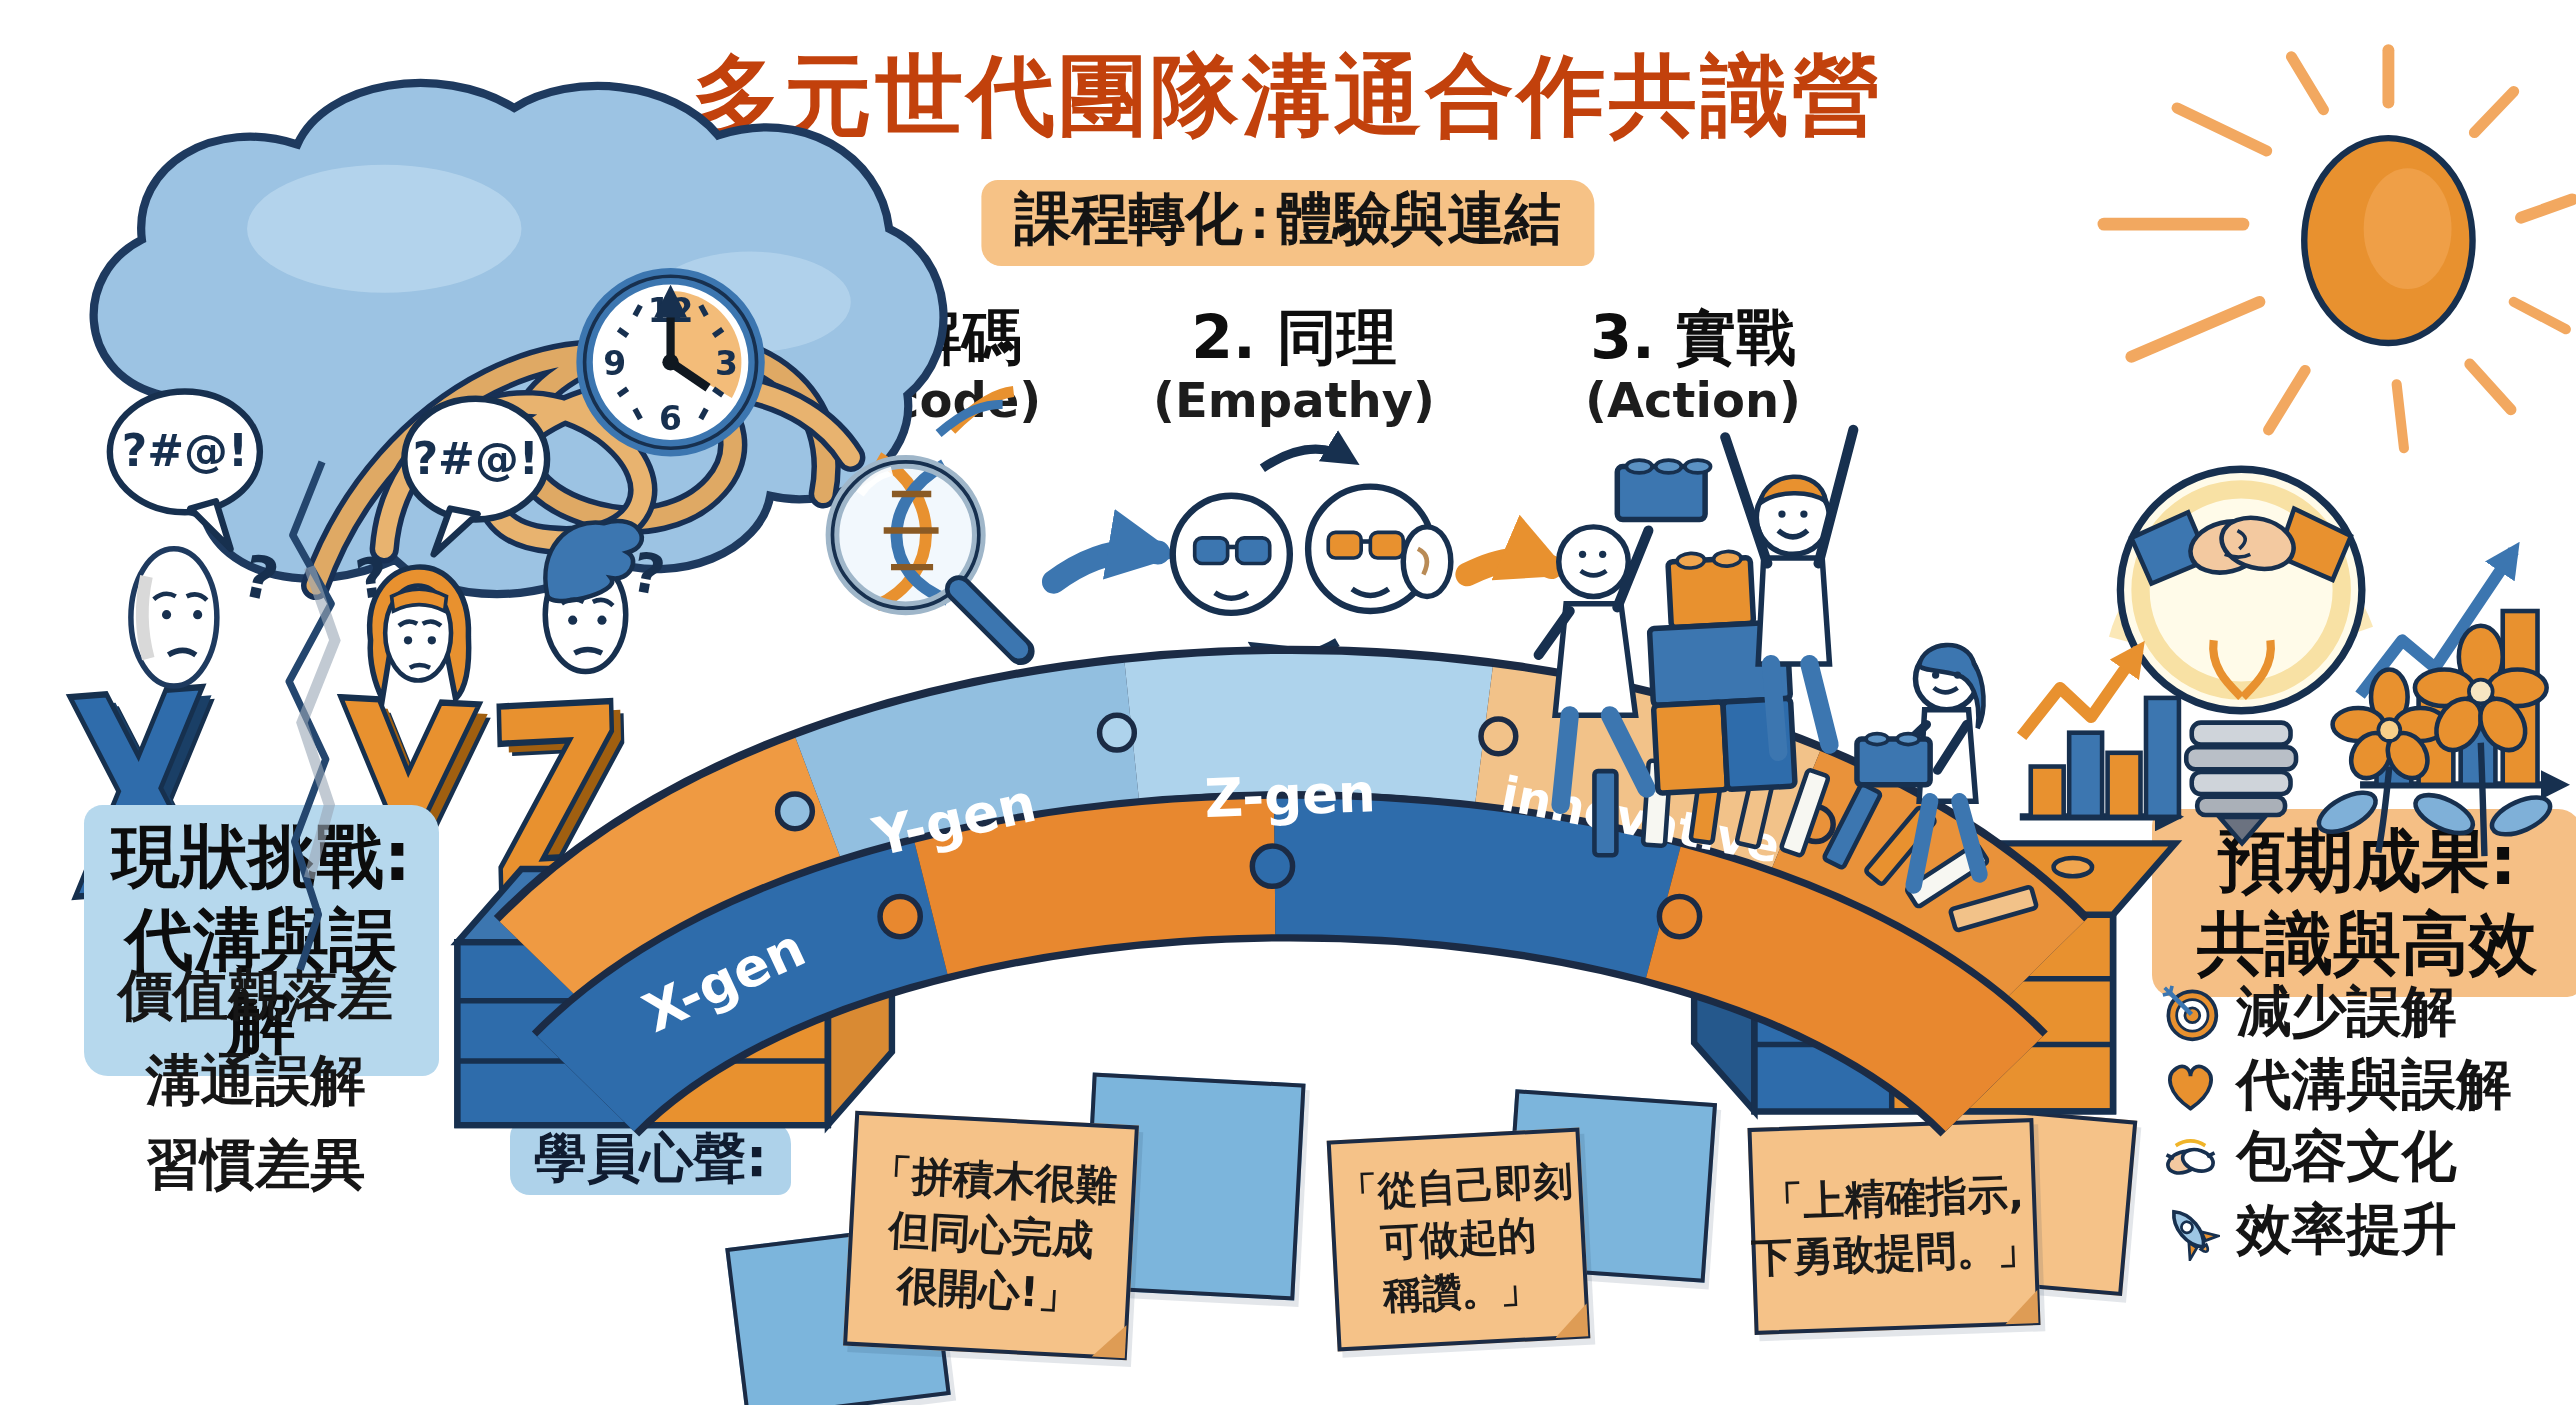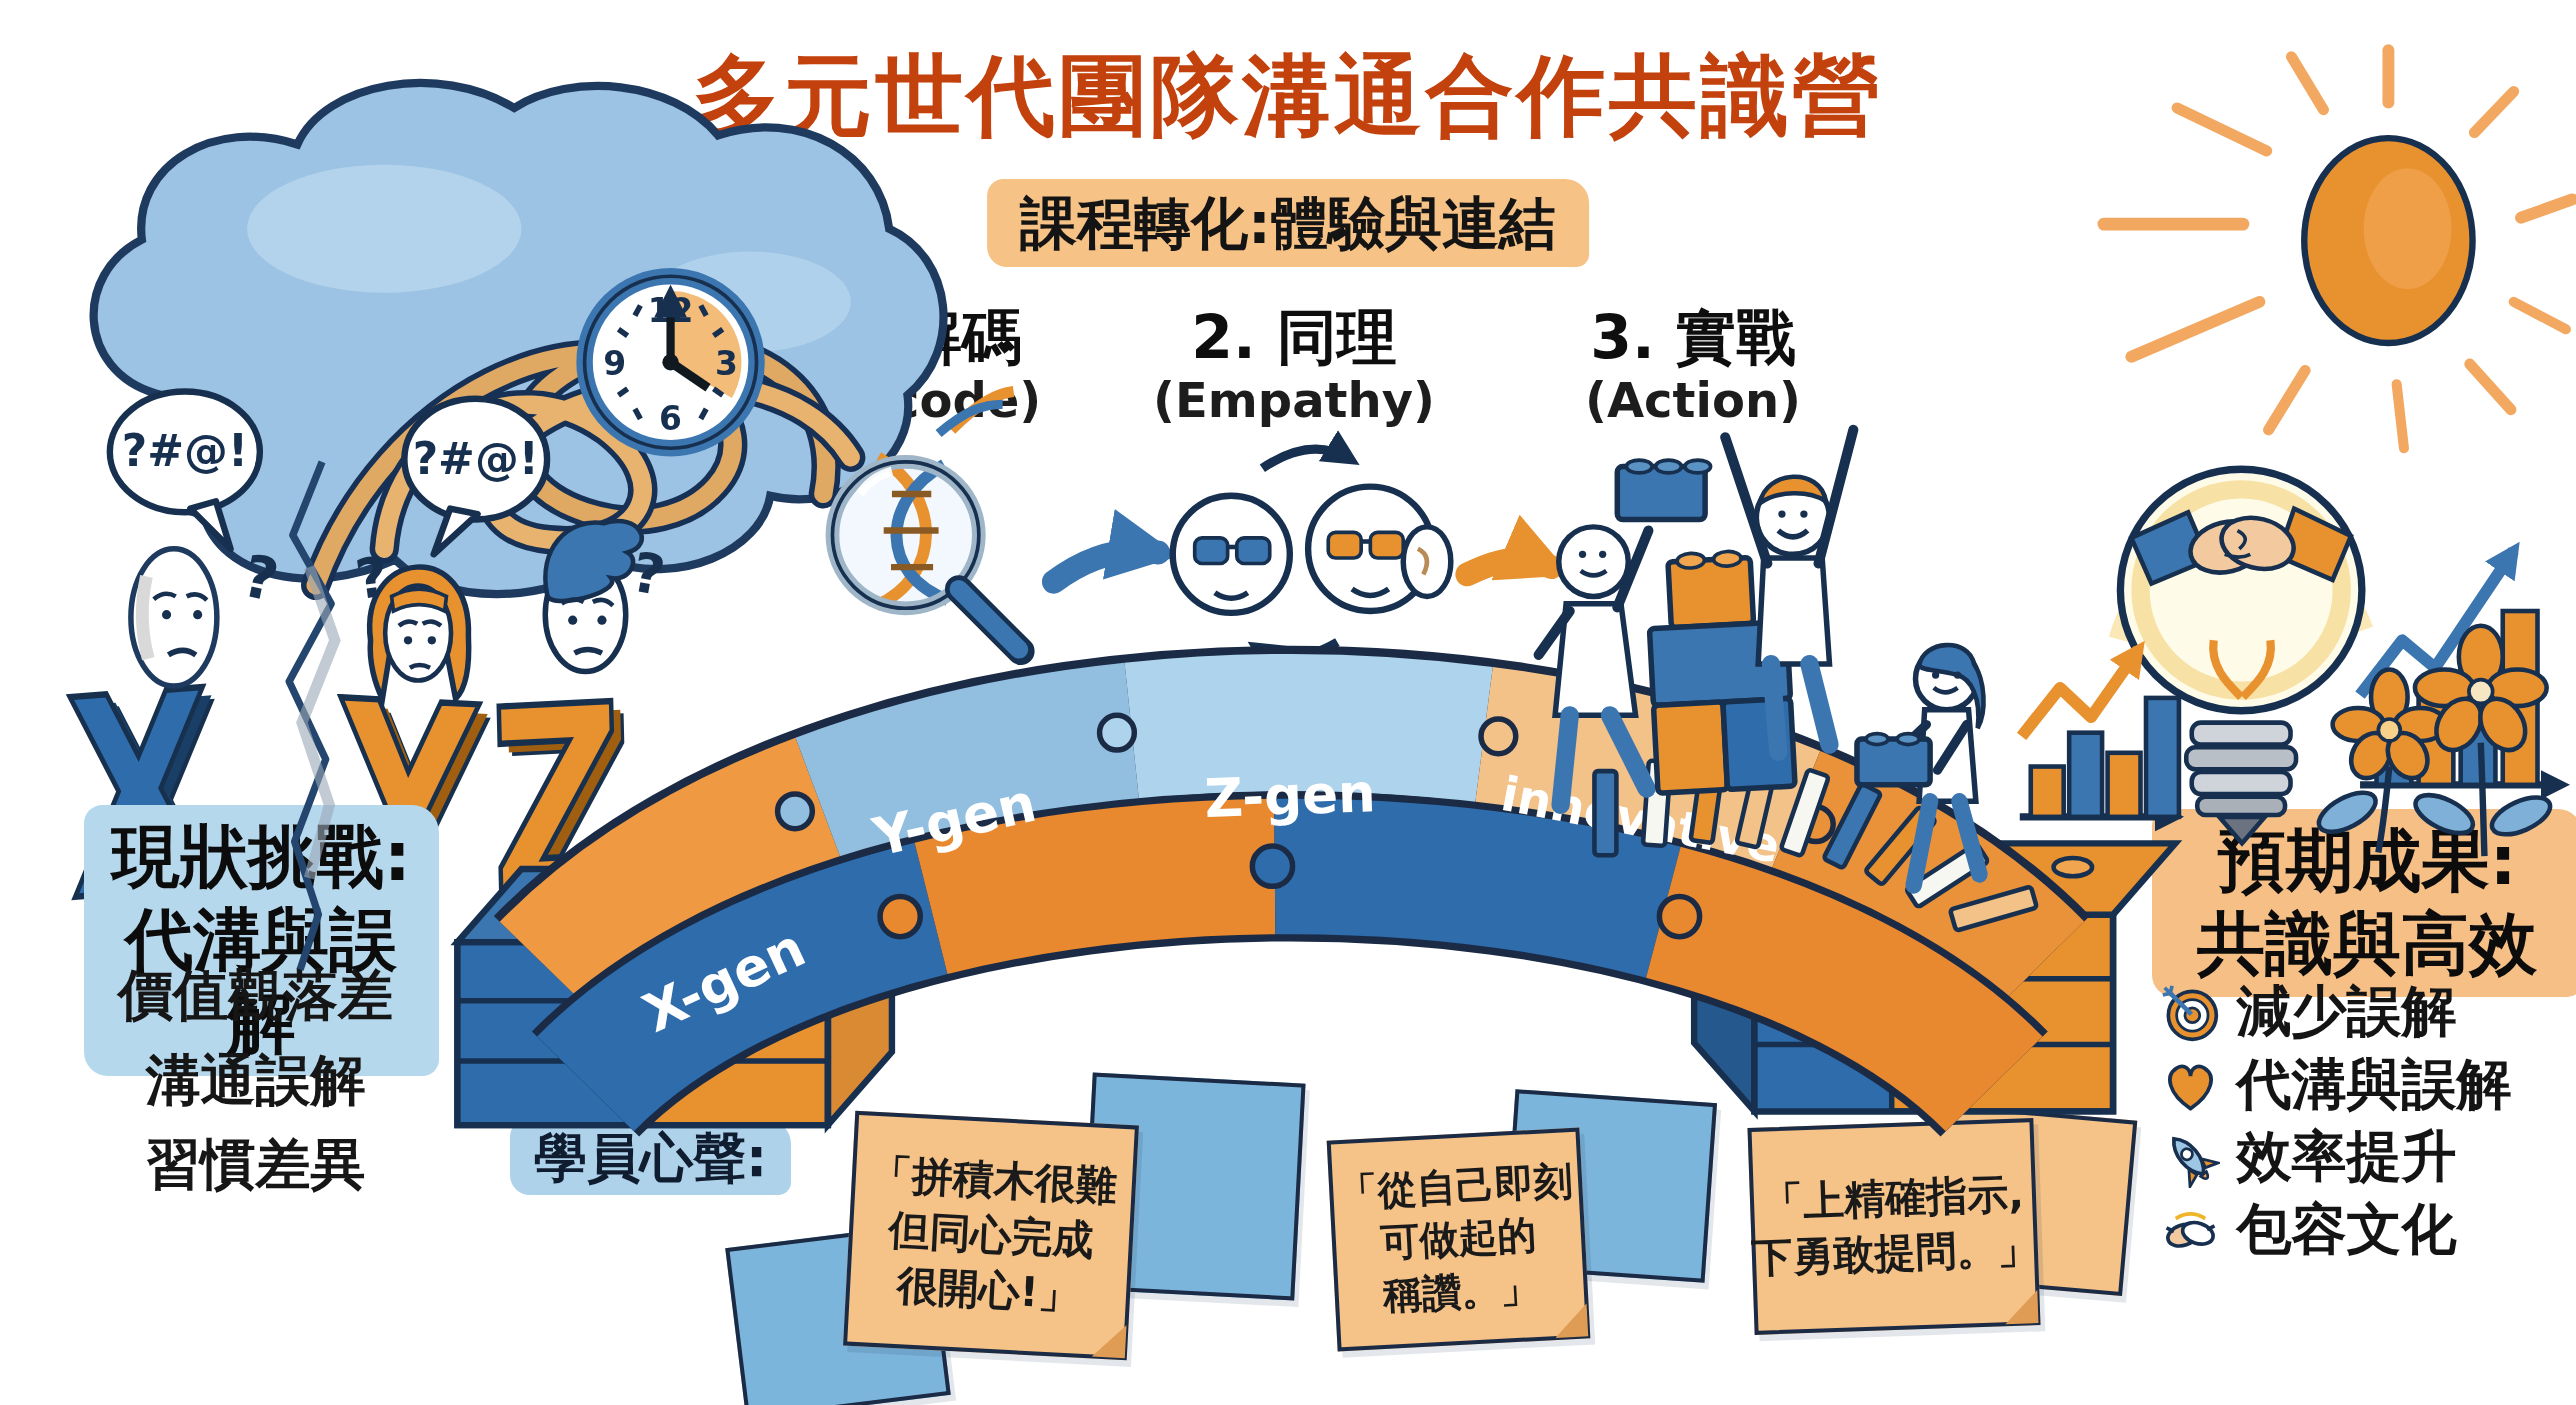--- a/index.html
+++ b/index.html
@@ -7,21 +7,21 @@
           font-family:"DejaVu Sans","Liberation Sans",sans-serif;color:#111;}
   .abs{position:absolute;}
   svg.illu{position:absolute;left:0;top:0;z-index:1;}
   .layer{z-index:2;}
   .notes-layer{z-index:3;}
 
   .title{position:absolute;left:0;right:0;top:37px;text-align:center;
          font-size:88px;font-weight:800;letter-spacing:3.7px;color:#c2410c;}
   .subtitle-wrap{position:absolute;left:50%;top:188px;transform:translateX(-50%);}
   .badge-orange{background:#f6c286;border-radius:16.5px 24px 12.8px 20px;padding:11px 33px;
-         font-size:57px;font-weight:800;color:#141414;line-height:1.25;}
+         font-size:57px;font-weight:800;color:#141414;line-height:1.25;font-family:Liberation Mono, monospace;}
   .badge-blue{background:#aed2ea;border-radius:16.5px 24px 12.8px 20px;padding:7.3px 24px;
          font-size:64px;font-weight:800;color:#101c30;line-height:1.25;}
 
   .step{position:absolute;transform:translateX(-50%);text-align:center;top:307px;}
   .step-label{font-size:60px;font-weight:800;color:#0e0e0e;line-height:1;}
   .step-sub{font-size:48px;font-weight:700;color:#1d1d1d;margin-top:9.1px;line-height:1;}
 
   .challenge-badge{position:absolute;left:84px;top:805px;width:329px;
          background:#b6d8ed;border-radius:18.3px 27.4px 16.5px 24px;padding:11px 12.8px;
          font-size:68px;font-weight:800;text-align:center;line-height:1.22;color:#0c0c0c;}
@@ -503,39 +503,39 @@
       <div class="outcome-label">減少誤解</div>
     </div>
     <div class="outcome-row">
       <svg width="59" height="59" viewBox="0 0 64 64">
         <path d="M32 56 C 8 40 4 20 17 12 C 26 7 32 14 32 21 C 32 14 38 7 47 12 C 60 20 56 40 32 56 Z" fill="#e8912f" stroke="#17304f" stroke-width="4"></path>
       </svg>
       <div class="outcome-label">代溝與誤解</div>
     </div>
     <div class="outcome-row">
       <svg width="59" height="59" viewBox="0 0 64 64">
+        <ellipse cx="24" cy="36" rx="17" ry="11" fill="#f3c9a0" stroke="#17304f" stroke-width="4" transform="rotate(-18 24 36)"></ellipse>
+        <ellipse cx="40" cy="34" rx="17" ry="11" fill="#fff" stroke="#17304f" stroke-width="4" transform="rotate(18 40 34)"></ellipse>
+        <path d="M6 28 L14 32 M58 26 L50 30" stroke="#17304f" stroke-width="4"></path>
+        <path d="M16 18 Q32 8 48 18" stroke="#f0b429" stroke-width="4" fill="none"></path>
+      </svg>
+      <div class="outcome-label">包容文化</div>
+    </div>
+    <div class="outcome-row">
+      <svg width="59" height="59" viewBox="0 0 64 64">
         <g transform="rotate(-40 32 32)">
           <path d="M32 4 C 45 17 45 41 32 54 C 19 41 19 17 32 4 Z" fill="#9dc6e4" stroke="#17304f" stroke-width="4"></path>
           <circle cx="32" cy="26" r="6" fill="#fff" stroke="#17304f" stroke-width="3"></circle>
           <path d="M23 40 L12 55 L26 50 Z" fill="#e8912f" stroke="#17304f" stroke-width="3"></path>
           <path d="M41 40 L52 55 L38 50 Z" fill="#e8912f" stroke="#17304f" stroke-width="3"></path>
           <path d="M28 54 C 30 62 34 62 36 54 Z" fill="#f0a34d" stroke="#17304f" stroke-width="3"></path>
         </g>
       </svg>
       <div class="outcome-label">效率提升</div>
     </div>
-    <div class="outcome-row">
-      <svg width="59" height="59" viewBox="0 0 64 64">
-        <ellipse cx="24" cy="36" rx="17" ry="11" fill="#f3c9a0" stroke="#17304f" stroke-width="4" transform="rotate(-18 24 36)"></ellipse>
-        <ellipse cx="40" cy="34" rx="17" ry="11" fill="#fff" stroke="#17304f" stroke-width="4" transform="rotate(18 40 34)"></ellipse>
-        <path d="M6 28 L14 32 M58 26 L50 30" stroke="#17304f" stroke-width="4"></path>
-        <path d="M16 18 Q32 8 48 18" stroke="#f0b429" stroke-width="4" fill="none"></path>
-      </svg>
-      <div class="outcome-label">包容文化</div>
-    </div>
   </div>
 
   <div class="testi-label">
     <span class="badge-blue">學員心聲:</span>
   </div>
 </div>
 
 <div class="notes-layer">
   <div class="note note-blue abs" style="left:1087px;top:1078px;width:205px;height:209px;transform:rotate(3deg);"></div>
   <div class="note note-blue abs" style="left:735px;top:1235px;width:198px;height:165px;transform:rotate(-7deg);"></div>

